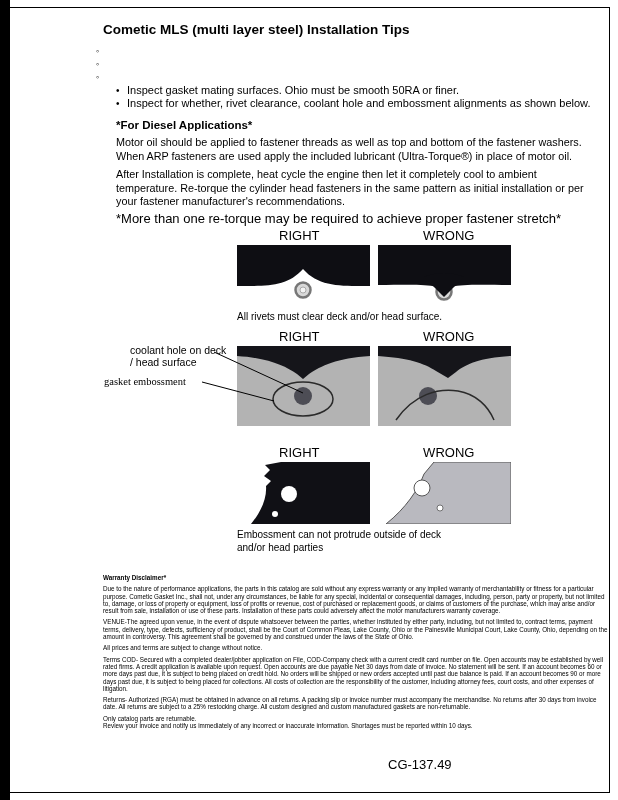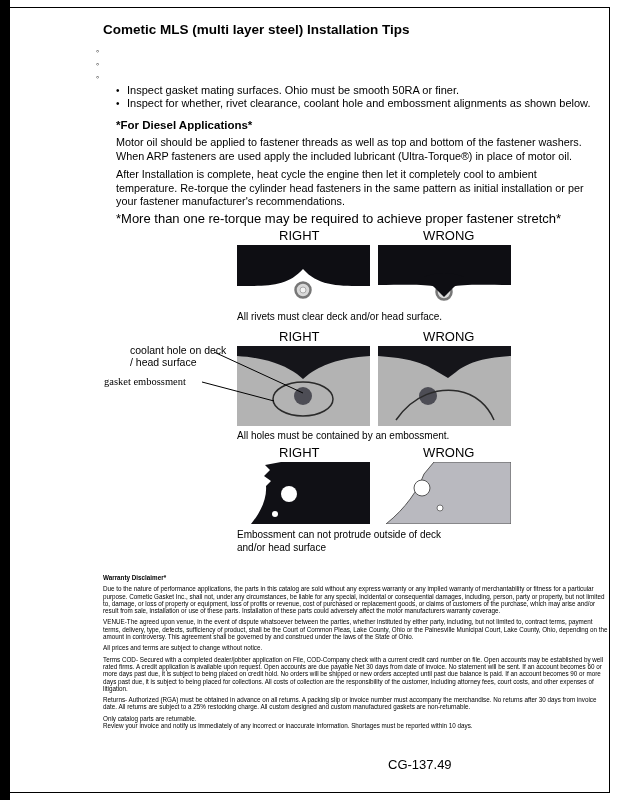--- a/index.html
+++ b/index.html
@@ -110,21 +110,20 @@
       <ellipse cx="66" cy="53" rx="30" ry="17" fill="none" stroke="#2a2a2a" stroke-width="1.5"></ellipse>
       <circle cx="66" cy="50" r="9" fill="#4d4d55"></circle>
     </svg>
     <svg class="panel" width="133" height="80" viewBox="0 0 133 80">
       <rect width="133" height="80" fill="#b3b3b3"></rect>
       <path d="M0,0 H133 V10 C102,12 88,18 78,26 L70,32 L58,25 C46,17 30,12 0,10 Z" fill="#15151a"></path>
       <circle cx="50" cy="50" r="9" fill="#4d4d55"></circle>
       <path d="M18,74 C36,48 60,42 80,45 C98,48 110,60 116,74" fill="none" stroke="#2a2a2a" stroke-width="1.5"></path>
     </svg>
   </div>
-  <div class="cap">All holes must be contained by an embossment.</div>
 </div>
 
 <div class="callouts">
   <div class="co-text co1">coolant hole on deck / head surface</div>
   <div class="co-text co2">gasket embossment</div>
   <svg class="co-lines" width="408" height="96" viewBox="0 0 408 96">
     <line x1="104" y1="14" x2="193" y2="55" stroke="#000" stroke-width="1"></line>
     <line x1="92" y1="44" x2="164" y2="63" stroke="#000" stroke-width="1"></line>
   </svg>
 </div>
@@ -141,21 +140,21 @@
       <circle cx="52" cy="32" r="8" fill="#ffffff"></circle>
       <circle cx="38" cy="52" r="3" fill="#ffffff"></circle>
     </svg>
     <svg class="panel" width="133" height="62" viewBox="0 0 133 62">
       <rect width="133" height="62" fill="#ffffff"></rect>
       <path d="M56,0 L133,0 L133,62 L8,62 C28,46 40,28 46,12 Z" fill="#b9b9bf" stroke="#555" stroke-width="1"></path>
       <circle cx="44" cy="26" r="8" fill="#ffffff" stroke="#555" stroke-width="1"></circle>
       <circle cx="62" cy="46" r="3" fill="#ffffff" stroke="#555" stroke-width="0.8"></circle>
     </svg>
   </div>
-  <div class="cap cap3">Embossment can not protrude outside of deck and/or head surface</div>
+  <div class="cap cap3">Embossment can not protrude outside of deck and/or head parties</div>
 </div>
 
 <div class="warranty">
   <div class="w-h">Warranty Disclaimer*</div>
   <p>Due to the nature of performance applications, the parts in this catalog are sold without any express warranty or any implied warranty of merchantability or fitness for a particular purpose.  Cometic Gasket Inc., shall not, under any circumstances, be liable for any special, incidental or consequential damages, including, person, party or property, but not limited to, damage, or loss of property or equipment, loss of profits or revenue, cost of purchased or replacement goods, or claims of customers of the purchase, which may arise and/or result from sale, installation or use of these parts.  Installation of these parts could adversely affect the motor manufacturers warranty coverage.</p>
   <p>VENUE-The agreed upon venue, in the event of dispute whatsoever between the parties, whether instituted by either party, including, but not limited to, contract terms, payment terms, delivery, type, defects, sufficiency of product, shall be the Court of Common Pleas, Lake County, Ohio or the Painesville Municipal Court, Lake County, Ohio, depending on the amount in controversy. This agreement shall be governed by and construed under the laws of the State of Ohio.</p>
   <p>All prices and terms are subject to change without notice.</p>
   <p>Terms COD- Secured with a completed dealer/jobber application on File, COD-Company check with a current credit card number on file.  Open accounts may be established by well rated firms.  A credit application is available upon request.  Open accounts are due payable Net 30 days from date of invoice.  No statement will be sent.  If an account becomes 60 or more days past due, it is subject to being placed on credit hold.  No orders will be shipped or new orders accepted until past due balance is paid.  If an account becomes 90 or more days past due, it is subject to being placed for collections.  All costs of collection are the responsibility of the customer, including attorney fees, court costs, and other expenses of litigation.</p>
   <p>Returns- Authorized (RGA) must be obtained in advance on all returns.  A packing slip or invoice number must accompany the merchandise.  No returns after 30 days from invoice date.  All returns are subject to a 25% restocking charge.  All custom designed and custom manufactured gaskets are non-returnable.</p>
   <p class="tight">Only catalog parts are returnable.</p>

